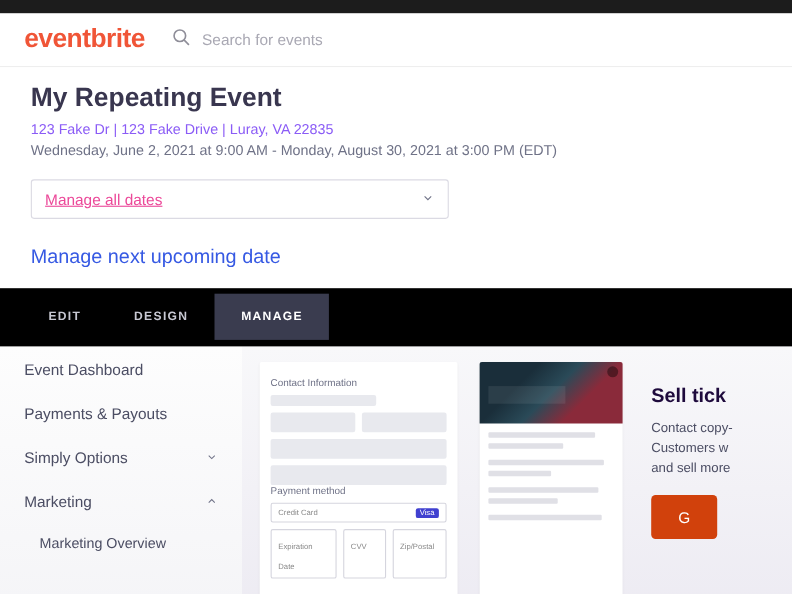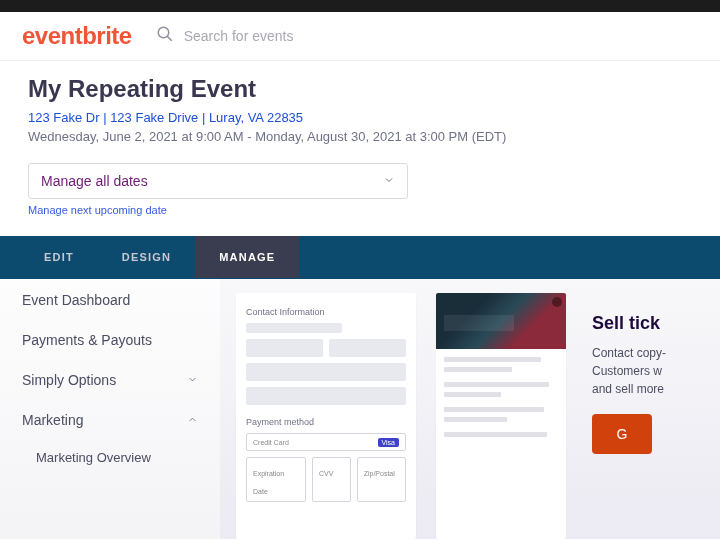--- a/index.html
+++ b/index.html
@@ -6,26 +6,26 @@
   body { font-family: -apple-system, BlinkMacSystemFont, "Segoe UI", Helvetica, Arial, sans-serif; width: 720px; height: 540px; overflow: hidden; background: #fff; color: #39364f; }
   .topbar { height: 12px; background: #1c1c1c; }
   .header { display: flex; align-items: center; padding: 10px 22px; gap: 24px; border-bottom: 1px solid #eee; }
   .brand { font-weight: 700; font-size: 24px; color: #f05537; letter-spacing: -0.5px; }
   .search-wrap { display: flex; align-items: center; gap: 10px; color: #a9a8b3; }
   .search-icon svg { width: 18px; height: 18px; stroke: #8f8e99; }
   .search-input { border: none; outline: none; font-size: 14px; color: #6f7287; background: transparent; width: 220px; }
   .search-input::placeholder { color: #a9a8b3; }
   .event-block { padding: 14px 28px 18px; }
   .event-title { font-size: 24px; font-weight: 600; color: #39364f; margin-bottom: 6px; }
-  .event-loc { font-size: 13px; color: #1d4ed8; line-height: 1.4; }
+  .event-loc { font-size: 13px; color: #8b5cf6; line-height: 1.4; }
   .event-date { font-size: 13px; color: #6f7287; line-height: 1.5; margin-bottom: 16px; }
-  .dropdown { width: 380px; border: 1px solid #dbdae3; border-radius: 3px; padding: 9px 12px; display: flex; justify-content: space-between; align-items: center; font-size: 14px; color: #701a75; cursor: pointer; }
+  .dropdown { width: 380px; border: 1px solid #dbdae3; border-radius: 3px; padding: 9px 12px; display: flex; justify-content: space-between; align-items: center; font-size: 14px; color: #ec4899; cursor: pointer; text-decoration: underline; }
   .chevron svg { width: 12px; height: 12px; stroke: #6f7287; }
-  .next-link { display: inline-block; margin-top: 5px; font-size: 11px; color: #3659e3; text-decoration: none; }
-  .tabs { display: flex; background: #0c4a6e; height: 43px; align-items: center; padding-left: 20px; }
+  .next-link { display: inline-block; margin-top: 24px; font-size: 18px; color: #3659e3; text-decoration: none; }
+  .tabs { display: flex; background: #000000; height: 53px; align-items: center; padding-left: 20px; }
   .tab { font-size: 11px; letter-spacing: 1.2px; color: #c7c8d2; padding: 0 24px; height: 42px; display: flex; align-items: center; cursor: pointer; font-weight: 600; }
   .tab.active { background: #3a3c4f; color: #fff; text-align: center; }
   .content { display: flex; height: 260px; overflow: hidden; }
   .sidebar { width: 220px; padding: 1px 0; background: linear-gradient(to bottom,#fdfdfd,#f4f4f7); }
   .side-item { padding: 12px 22px; font-size: 14px; color: #4b4d63; cursor: pointer; display: flex; justify-content: space-between; align-items: center; }
   .side-sub { padding: 10px 22px 10px 36px; font-size: 13px; color: #4b4d63; cursor: pointer; }
   .side-chev svg { width: 11px; height: 11px; stroke: #6f7287; }
   .preview-zone { flex: 1; background: linear-gradient(to bottom,#f8f8fa,#eceaf2); padding: 14px 10px 0 16px; display: flex; gap: 20px; }
   .mock-left, .mock-right { background: #fff; border-radius: 2px; box-shadow: 0 1px 2px rgba(0,0,0,0.05); }
   .mock-left { width: 180px; padding: 10px; }
@@ -116,21 +116,21 @@
   <div class="preview-zone">
     <div class="mock-left">
       <div class="mock-label">Contact Information</div>
       <div class="greybar" style="height:10px;width:60%;margin-bottom:6px"></div>
       <div class="gb-row">
           <div class="greybar" style="height:18px;flex:1"></div>
           <div class="greybar" style="height:18px;flex:1"></div>
         </div>
       <div class="greybar" style="height:18px;width:100%;margin-bottom:6px"></div>
       <div class="greybar" style="height:18px;width:100%"></div>
-      <div class="mock-label" style="margin-top:12px">Payment method</div>
+      <div class="mock-label" style="margin-top:0">Payment method</div>
       <div class="field-box">
         <div style="display:flex;justify-content:space-between;align-items:center">
           <span class="field-lbl">Credit Card</span>
           <span class="tag">Visa</span>
         </div>
       </div>
       <div class="field-row">
         <div class="field-box" style="flex:1.3"><span class="field-lbl">Expiration Date</span></div>
         <div class="field-box" style="flex:0.7"><span class="field-lbl">CVV</span></div>
         <div class="field-box" style="flex:1"><span class="field-lbl">Zip/Postal</span></div>

